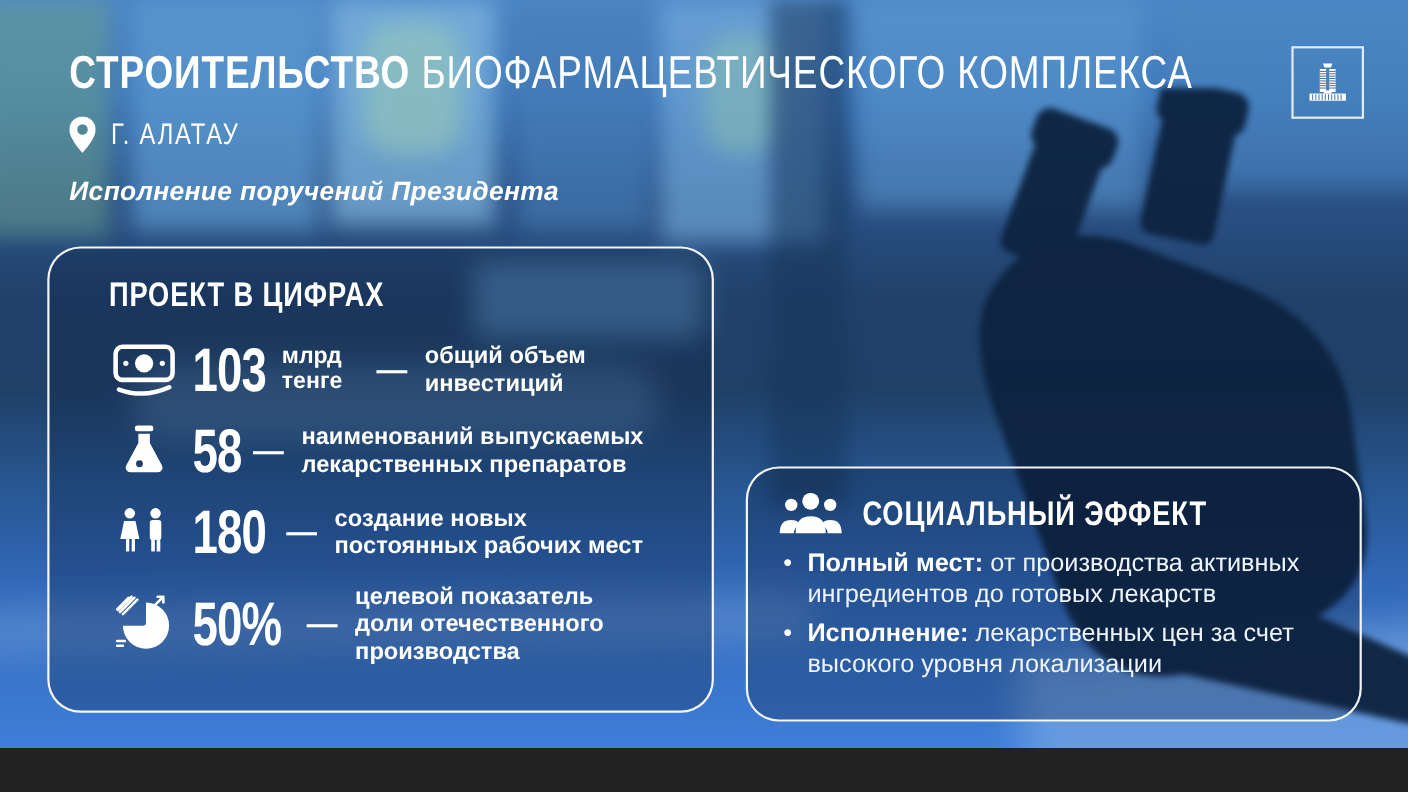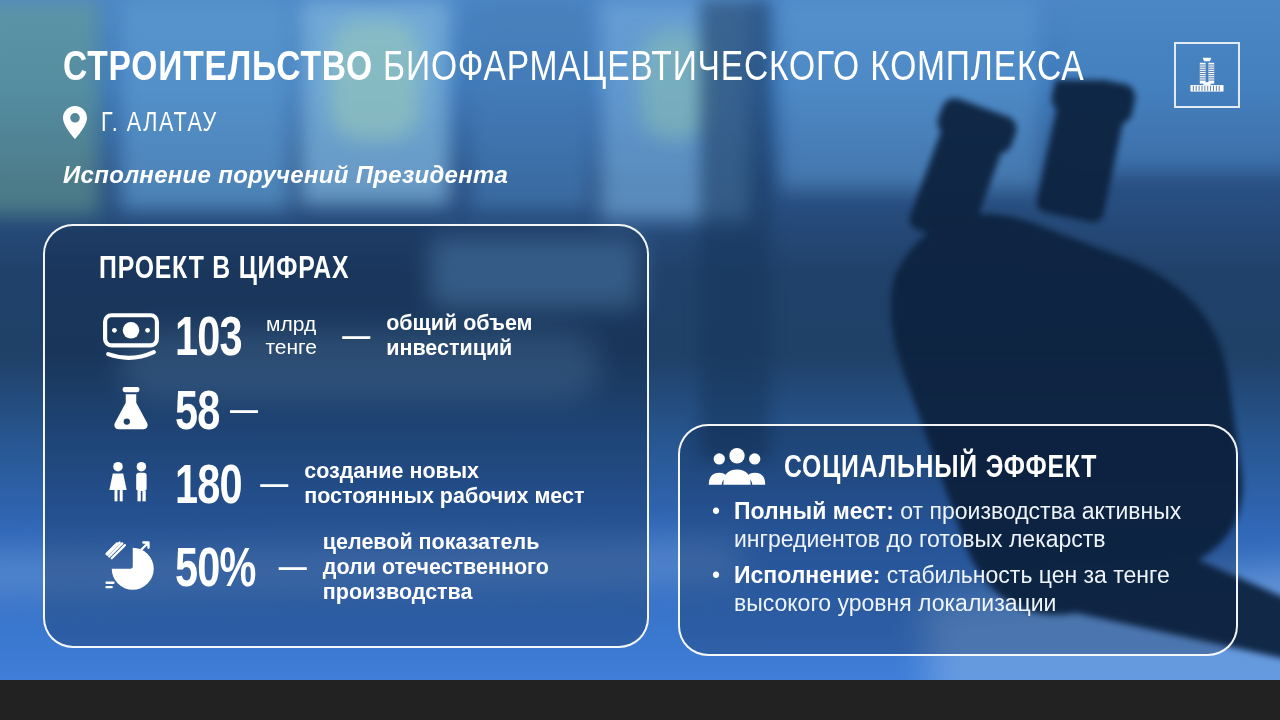--- a/index.html
+++ b/index.html
@@ -42,21 +42,21 @@
   .card-loc{left:678px;top:224px;width:560px;height:180px;padding:20px 28px;}
   .card-soc{left:678px;top:424px;width:560px;height:232px;padding:20px 28px;}
   .card-title{font-size:31px;font-weight:800;letter-spacing:1px;}
   .card-head{display:flex;align-items:center;gap:18px;margin-bottom:10px;}
   
   .stats-title{margin-bottom:22px;}
   .stat-row{display:flex;align-items:center;gap:12px;margin-bottom:18px;}
   .stat-icon{width:64px;display:flex;justify-content:center;flex:0 0 64px;}
   .stat-value{font-size:56px;font-weight:800;line-height:1;letter-spacing:-1px;
     display:inline-block;transform:scaleX(.74);transform-origin:0 50%;margin-right:-.38em;}
-  .stat-unit{width:70px;font-size:21px;line-height:1.08;font-weight:400;flex:0 0 70px;text-align:center;}
+  .stat-unit{width:70px;font-size:21px;line-height:1.08;font-weight:700;flex:0 0 70px;}
   .stat-dash{font-size:28px;font-weight:700;padding:0 4px;}
   .stat-label{font-size:21.5px;font-weight:700;line-height:1.16;flex:1;}
   
   ul.blist{list-style:none;margin:4px 0 0 0;padding:0;}
   ul.blist li{position:relative;padding-left:26px;margin-bottom:9px;font-size:23px;line-height:1.2;color:#eef4fc;}
   ul.blist li::before{content:"•";position:absolute;left:4px;top:0;color:#fff;}
   .b{font-weight:700;color:#fff;}
   .card-loc li{max-width:430px;}
   .card-soc li{max-width:505px;}
 </style>
@@ -146,20 +146,21 @@
     <div class="stat-row">
       <span class="stat-icon">
         <svg width="42" height="48" viewBox="0 0 40 44">
           <rect x="12" y="0" width="16" height="5" rx="2" fill="#fff"></rect>
           <path fill="#fff" d="M15 7 h10 v8 l10.5 19.5 a4 4 0 0 1 -3.5 5.8 h-24 a4 4 0 0 1 -3.5 -5.8 L15 15 Z"></path>
           <circle cx="16" cy="33" r="3" fill="#1f4067"></circle>
         </svg>
       </span>
       <span class="stat-value">58</span>
       <span class="stat-dash">—</span>
+      <span class="stat-label">наименований выпускаемых лекарственных препаратов</span>
     </div>
 
     <div class="stat-row">
       <span class="stat-icon">
         <svg width="52" height="50" viewBox="0 0 60 52" fill="#fff">
           <circle cx="15" cy="6" r="5.5"></circle>
           <path d="M9 14 h12 l4 19 h-20 z"></path>
           <rect x="11" y="33" width="3.4" height="13"></rect>
           <rect x="17" y="33" width="3.4" height="13"></rect>
           <circle cx="42" cy="6" r="5.5"></circle>
@@ -200,17 +201,17 @@
         <path d="M1 46 q0-15 13-15 q7 0 10 5 q-7 4-7 10 z"></path>
         <circle cx="58" cy="14" r="7"></circle>
         <path d="M71 46 q0-15-13-15 q-7 0-10 5 q7 4 7 10 z"></path>
         <circle cx="36" cy="10" r="9.5"></circle>
         <path d="M19 46 q0-19 17-19 q17 0 17 19 z"></path>
       </svg>
       <span class="cond card-title">СОЦИАЛЬНЫЙ ЭФФЕКТ</span>
     </div>
     <ul class="blist">
       <li><span class="b">Полный мест:</span><span> от производства активных ингредиентов до готовых лекарств</span></li>
-      <li><span class="b">Исполнение:</span><span> стабильность цен за тенге высокого уровня локализации</span></li>
+      <li><span class="b">Исполнение:</span><span> лекарственных цен за счет высокого уровня локализации</span></li>
     </ul>
   </div>
 
 </div>
 
 </body></html>

